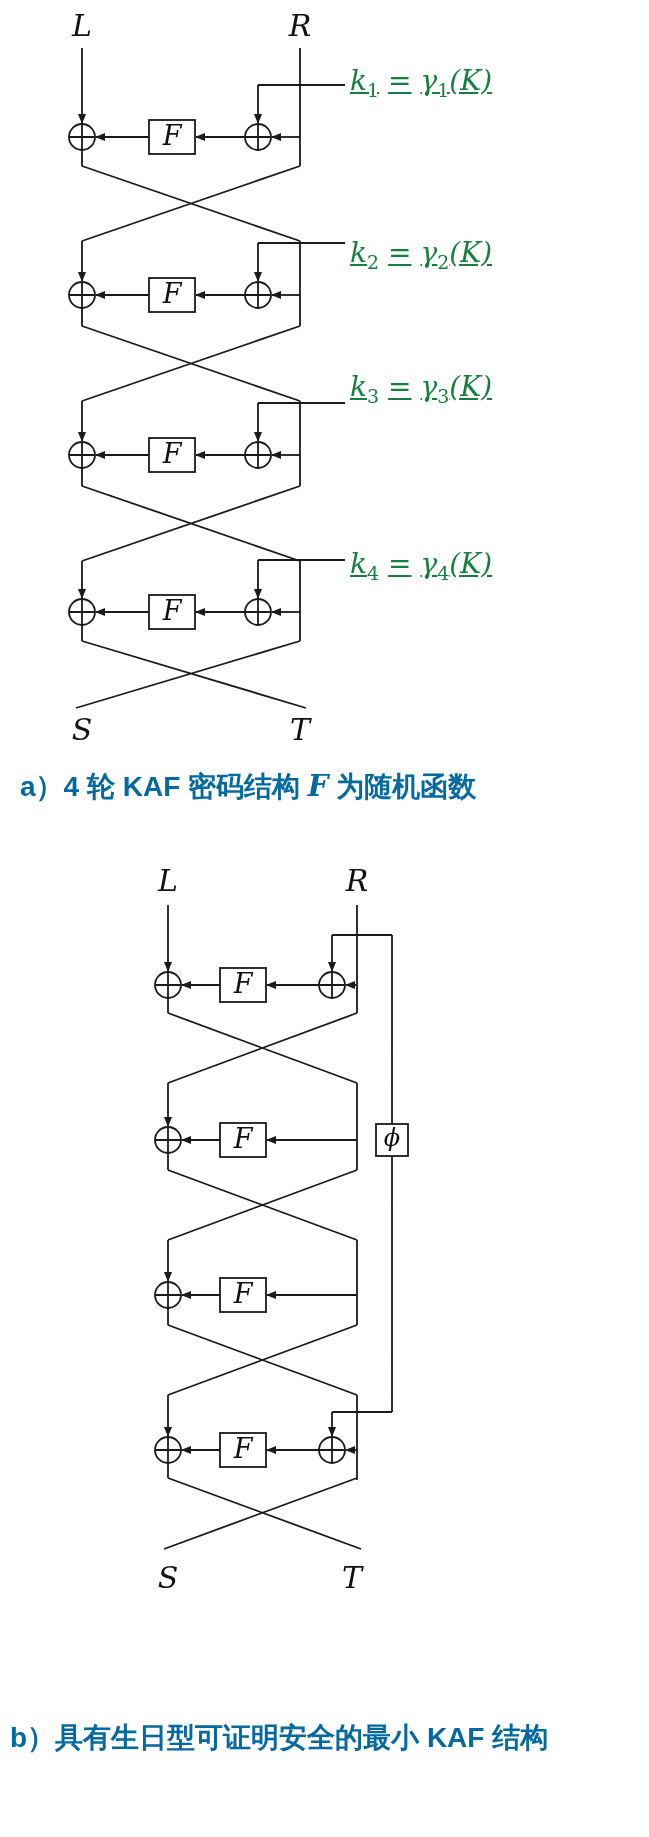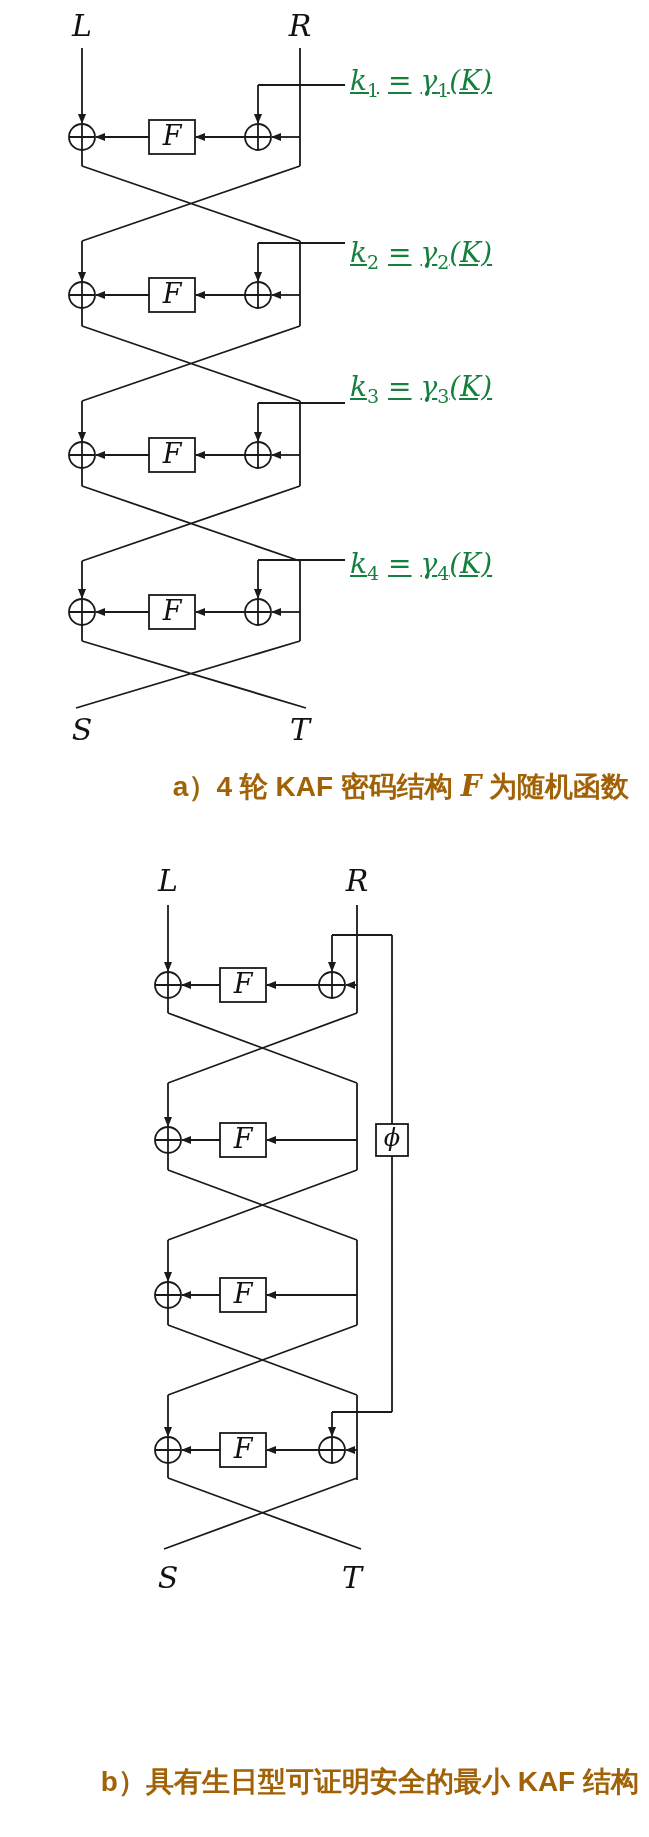--- a/index.html
+++ b/index.html
@@ -12,21 +12,21 @@
   .gates path{stroke:#1a1a1a;stroke-width:1.8;fill:none;}
   .lbl{position:absolute;text-align:center;font:italic 30px "DejaVu Serif",serif;color:#111;}
   .fl{position:absolute;width:46px;height:34px;line-height:34px;text-align:center;
       font:italic 27px "DejaVu Serif",serif;color:#111;}
   .phil{position:absolute;width:32px;height:32px;line-height:32px;text-align:center;
       font:italic 24px "DejaVu Serif",serif;color:#111;}
   .key{position:absolute;left:350px;height:40px;line-height:40px;white-space:nowrap;
       font:italic 28px "DejaVu Serif",serif;color:#15803d;text-decoration:underline;}
   .key sub{font-size:19px;font-style:normal;line-height:0;}
   .key .eq{font-style:normal;margin:0 9px;}
-  .cap{position:absolute;text-align:right;font:bold 28px "Liberation Sans",sans-serif;color:#a16207;
+  .cap{position:absolute;text-align:left;font:bold 28px "Liberation Sans",sans-serif;color:#0369a1;
       white-space:nowrap;}
   .cap .cv{font:italic bold 29px "DejaVu Serif",serif;}
 </style>
 </head>
 <body>
 
 <svg class="fig" viewBox="0 0 649 1837">
   <defs>
     <marker id="ah" viewBox="0 0 10 8" markerWidth="10" markerHeight="8" refX="9" refY="4" orient="auto" markerUnits="userSpaceOnUse">
       <path d="M0,0 L10,4 L0,8 Z" fill="#1a1a1a" stroke="none"></path>
@@ -183,13 +183,13 @@
 <div class="fl" style="left:220px;top:968px;">F</div>
 <div class="fl" style="left:220px;top:1123px;">F</div>
 <div class="fl" style="left:220px;top:1278px;">F</div>
 <div class="fl" style="left:220px;top:1433px;">F</div>
 
 <div class="phil" style="left:376px;top:1124px;">ϕ</div>
 
 <div class="lbl" style="left:138px;top:1560px;width:60px;">S</div>
 <div class="lbl" style="left:322px;top:1560px;width:60px;">T</div>
 
-<div class="cap" style="left:10px;top:1763px;width:629px;">b）具有生日型可证明安全的最小 KAF 结构</div>
+<div class="cap" style="left:10px;top:1719px;width:629px;">b）具有生日型可证明安全的最小 KAF 结构</div>
 
 </body></html>

